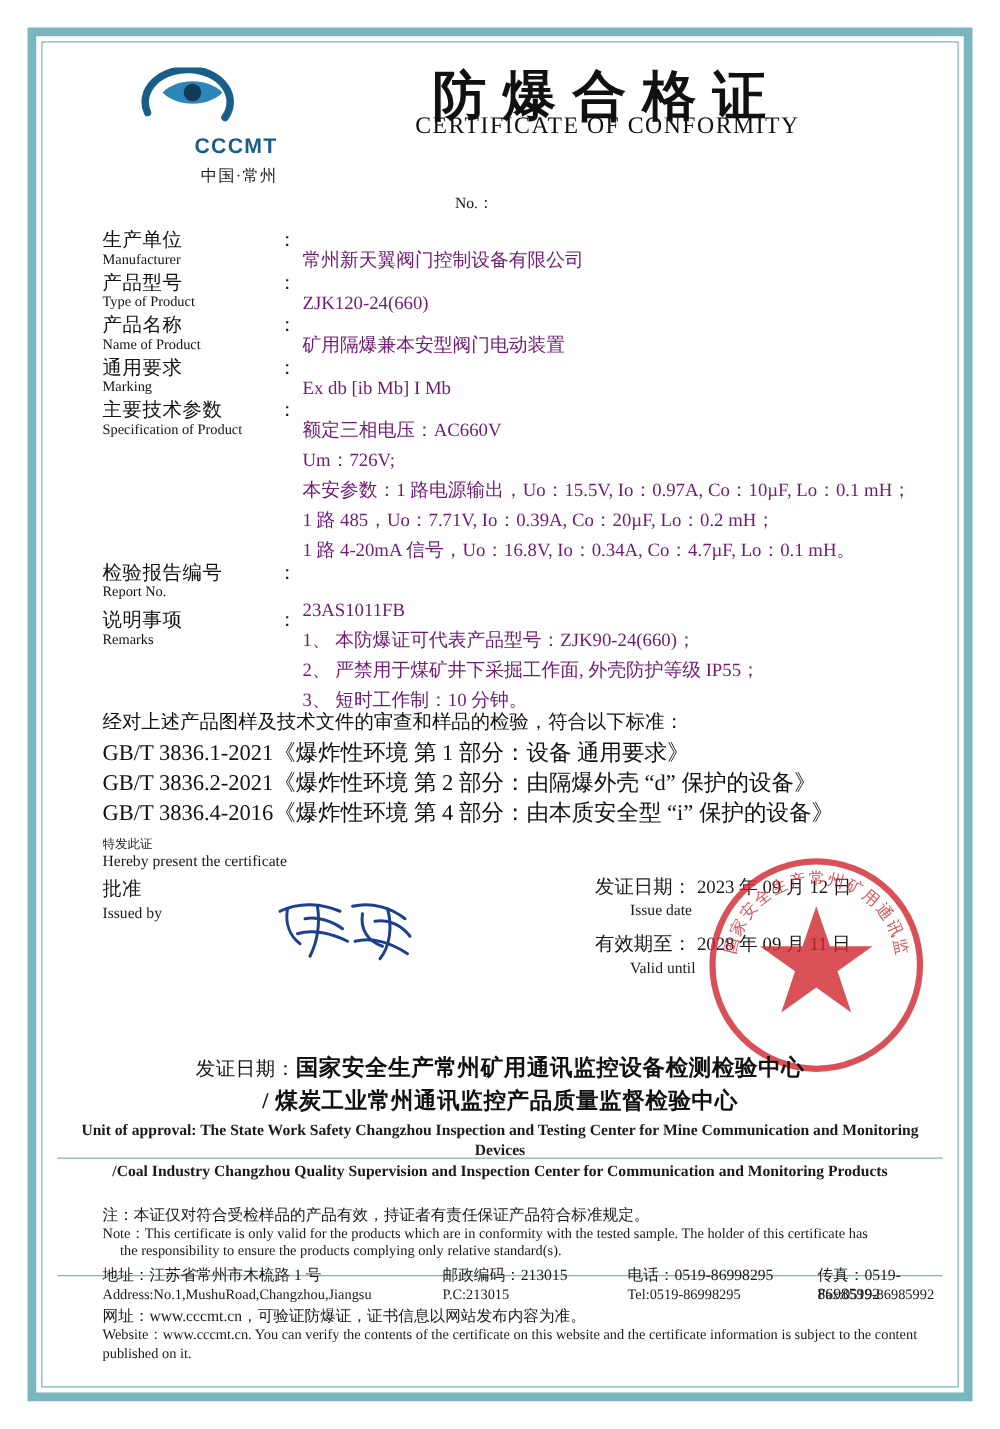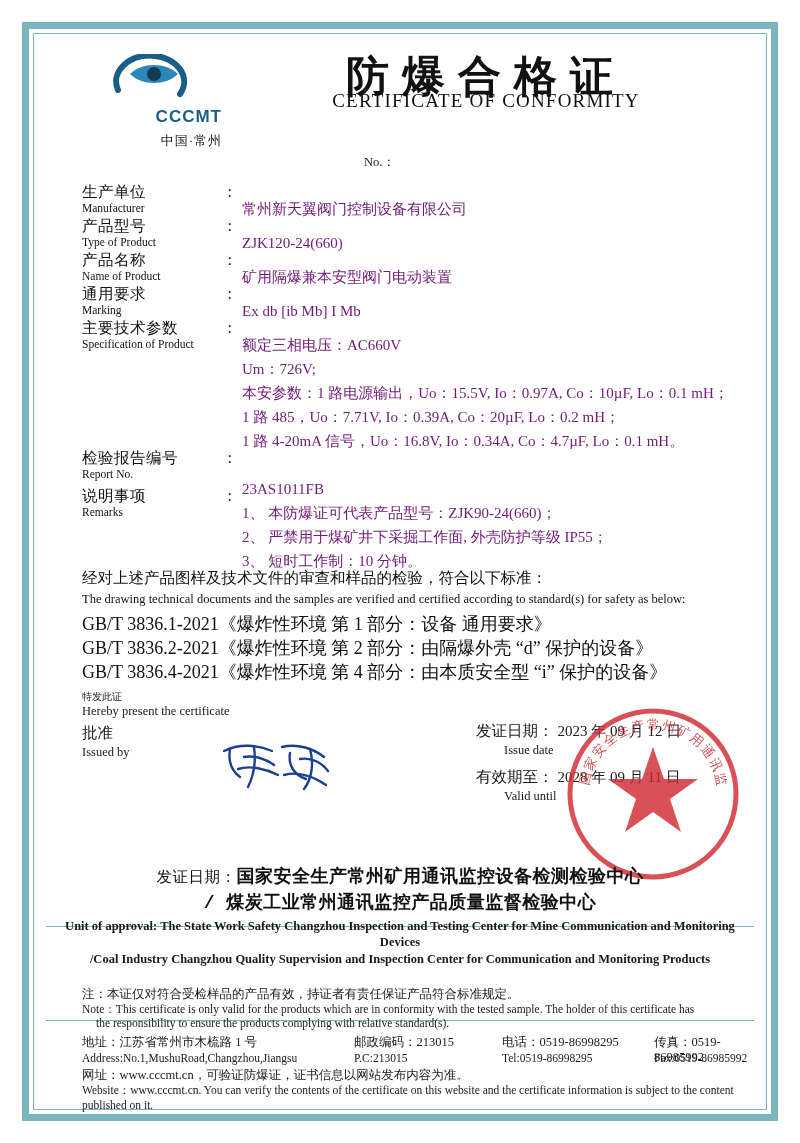--- a/index.html
+++ b/index.html
@@ -271,21 +271,20 @@
   .issuer-line1 .small {
     font-size: 15.5px;
     font-weight: normal;
   }
   .issuer-line2 {
     font-size: 18px;
     font-weight: bold;
     color: #111;
     margin-top: 2px;
     letter-spacing: 0.5px;
-    font-family: Liberation Mono, monospace;
   }
   .issuer-en {
     font-size: 12.5px;
     font-weight: bold;
     margin-top: 4px;
     line-height: 16px;
   }
 
   
   .footer {
@@ -425,24 +424,23 @@
         <div class="val">
           <span class="line">1、 本防爆证可代表产品型号：ZJK90-24(660)；</span>
           <span class="line">2、 严禁用于煤矿井下采掘工作面, 外壳防护等级 IP55；</span>
           <span class="line">3、 短时工作制：10 分钟。</span>
         </div>
       </div>
     </div>
 
     <div class="standards">
       <div class="std-zh">经对上述产品图样及技术文件的审查和样品的检验，符合以下标准：</div>
-      <div class="std-en">The drawing technical documents and the samples are verified and certified according to standard(s) for safety as below:</div>
       <div class="std-item">GB/T 3836.1-2021《爆炸性环境 第 1 部分：设备 通用要求》</div>
       <div class="std-item">GB/T 3836.2-2021《爆炸性环境 第 2 部分：由隔爆外壳 “d” 保护的设备》</div>
-      <div class="std-item">GB/T 3836.4-2021《爆炸性环境 第 4 部分：由本质安全型 “i” 保护的设备》</div>
+      <div class="std-item">GB/T 3836.4-2016《爆炸性环境 第 4 部分：由本质安全型 “i” 保护的设备》</div>
       <div class="hereby-zh">特发此证</div>
       <div class="hereby-en">Hereby present the certificate</div>
     </div>
 
     <div class="sig-area">
 
       <div class="approve-lab">
         <span class="zh">批准</span>
         <span class="en">Issued by</span>
       </div>
@@ -501,21 +499,21 @@
         <span>The State Work Safety Changzhou Inspection and Testing Center for Mine Communication and Monitoring Devices</span>
       </div>
       <div class="issuer-en" style="margin-top:1px;">/Coal Industry Changzhou Quality Supervision and Inspection Center for Communication and Monitoring Products</div>
     </div>
 
     <div class="divider" style="top:976px;"></div>
 
     <div class="footer" style="margin-top:14px;">
       <div class="note-zh">注：本证仅对符合受检样品的产品有效，持证者有责任保证产品符合标准规定。</div>
       <div class="note-en">Note：This certificate is only valid for the products which are in conformity with the tested sample. The holder of this certificate has</div>
-      <div class="note-en" style="padding-left:14px;">the responsibility to ensure the products complying with relative standard(s).</div>
+      <div class="note-en" style="padding-left:14px;">the responsibility to ensure the products complying only relative standard(s).</div>
 
       <div class="footer-grid">
         <div class="fg-row">
           <span class="c1"><span>地址：</span><span>江苏省常州市木梳路 1 号</span></span>
           <span class="c2"><span>邮政编码：</span><span>213015</span></span>
           <span class="c3"><span>电话：</span><span>0519-86998295</span></span>
           <span class="c4"><span>传真：</span><span>0519-86985992</span></span>
         </div>
         <div class="fg-row-en">
           <span class="c1"><span>Address:</span><span>No.1,MushuRoad,Changzhou,Jiangsu</span></span>

